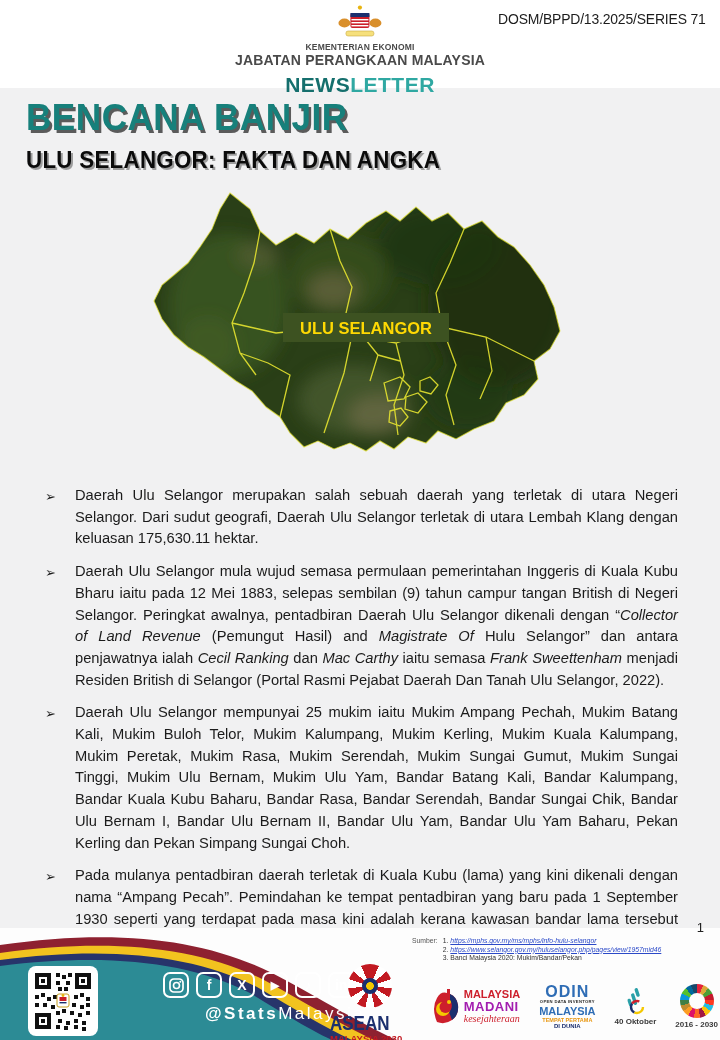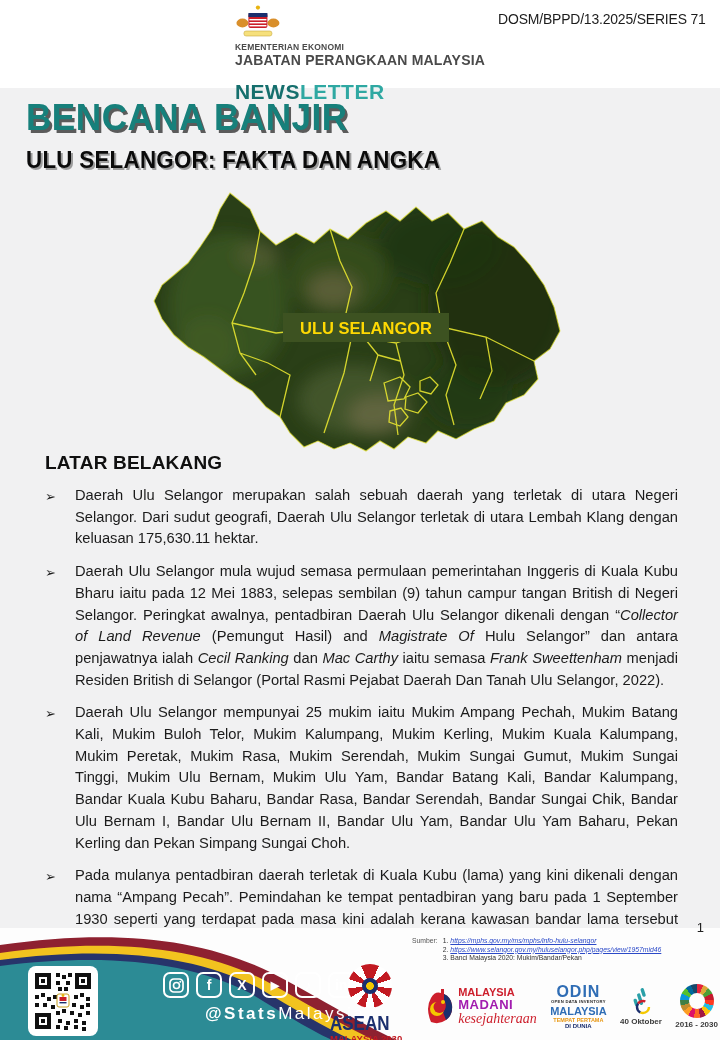--- a/index.html
+++ b/index.html
@@ -3,24 +3,24 @@
 <meta charset="utf-8">
 <style>
   * { margin:0; padding:0; box-sizing:border-box; }
   html,body { background:#d8d8d8; }
   .page { position:relative; width:720px; height:1040px; background:#f1f1f2; overflow:hidden;
           font-family:"Liberation Sans", sans-serif; margin:0 auto; }
 
   
   .header { position:absolute; top:0; left:0; right:0; height:88px; background:#ffffff; }
   .header-center { position:absolute; left:50%; top:4px; transform:translateX(-50%);
-                   display:flex; flex-direction:column; }
+                   display:flex; flex-direction:column; align-items:center; }
   .ministry-line1 { font-size:8.5px; font-weight:700; color:#4a4a4a; letter-spacing:.2px; margin-top:2px; }
   .ministry-line2 { font-size:14px; font-weight:700; color:#4a4a4a; letter-spacing:.2px; }
-  .newsletter { font-size:21px; font-weight:800; letter-spacing:.5px; line-height:1.05; margin-top:13px; }
+  .newsletter { font-size:21px; font-weight:800; letter-spacing:.5px; line-height:1.05; margin-top:6px; }
   .newsletter .p1 { color:#156f6d; }
   .newsletter .p2 { color:#2fa8a2; }
   .doc-number { position:absolute; top:10px; right:14px; font-size:15.5px; font-weight:500; color:#1c1c1c;
                 transform:scaleX(.9); transform-origin:right center; letter-spacing:-.2px; }
 
   
   .title-main { position:absolute; top:97px; left:26px; font-size:37px; font-weight:800; color:#17807b;
                 text-shadow:2.5px 2.5px 0 rgba(40,40,40,.75); transform:scaleX(.95); transform-origin:left;
                 letter-spacing:.5px; }
   .title-sub  { position:absolute; top:147px; left:26px; font-size:23px; font-weight:800; color:#0b0b0b;
@@ -76,21 +76,21 @@
      background:radial-gradient(circle, #f5c800 0 32%, #1b2f6e 36% 100%); }
   .asean-text { display:flex; flex-direction:column; line-height:1; }
   .asean-l1 { font-size:20px; font-weight:800; color:#1b2f6e; transform:scaleX(.85); transform-origin:left; }
   .asean-l2 { font-size:9.5px; font-weight:800; color:#c21a22; margin-top:1px; }
   .asean-l3 { font-size:3.9px; font-weight:700; color:#c21a22; letter-spacing:.2px; margin-top:1.5px; }
 
   .madani { flex-direction:row; gap:4px; }
   .madani-text { display:flex; flex-direction:column; line-height:1; }
   .madani-l1 { font-size:11px; font-weight:800; color:#cd1f2c; }
   .madani-l2 { font-size:13px; font-weight:800; color:#a21caf; letter-spacing:.5px; }
-  .madani-l3 { font-family:"Liberation Serif", serif; font-style:italic; font-size:14px; color:#cd1f2c;
+  .madani-l3 { font-family:"Liberation Serif", serif; font-style:italic; font-size:10px; color:#cd1f2c;
                margin-top:1px; }
 
   .odin { line-height:1.1; text-align:center; }
   .odin-l1 { font-size:16px; font-weight:800; color:#2f6db5; letter-spacing:1px; }
   .odin-l2 { font-size:4.2px; font-weight:700; color:#2a2a2a; letter-spacing:.3px; }
   .odin-l3 { font-size:11px; font-weight:800; color:#2f6db5; }
   .odin-l4 { font-size:5.5px; font-weight:800; color:#e8960f; }
   .odin-l5 { font-size:6px; font-weight:800; color:#1b2f6e; }
 
   .wsd-label, .sdg-label { font-size:8px; font-weight:700; color:#3a3a3a; margin-top:2px; }
@@ -169,21 +169,20 @@
         <path d="M246,198 l16,-6 l10,10 l-6,12 l-16,2 z M268,212 l12,-4 l9,9 l-9,11 l-13,-4 z M252,226 l11,-3 l7,9 l-8,9 l-11,-4 z M282,196 l10,-4 l8,8 l-7,9 l-11,-3 z"></path>
       </g>
     </g>
     <path d="M92,8 L112,24 L122,46 L138,60 L158,48 L176,58 L192,44 L210,54 L228,38 L248,26 L262,36 L278,22 L294,36 L310,28 L326,44 L344,36 L360,52 L376,62 L392,80 L406,100 L416,122 L422,146 L412,164 L396,176 L400,194 L386,210 L368,218 L356,236 L336,244 L318,254 L300,246 L288,258 L270,252 L256,264 L242,256 L228,266 L212,258 L196,264 L180,256 L166,262 L152,248 L142,232 L128,222 L114,206 L98,196 L82,184 L66,172 L50,162 L36,150 L24,134 L16,116 L24,100 L36,90 L50,78 L62,62 L74,44 L82,24 Z" fill="none" stroke="#e6e430" stroke-width="1.1" opacity=".7"></path>
     <g>
       <rect x="145" y="128" width="166" height="29" fill="#3d5221"></rect>
       <text x="228" y="148.5" text-anchor="middle" font-family="Liberation Sans, sans-serif" font-size="16.5" font-weight="bold" fill="#ffd903">ULU SELANGOR</text>
     </g>
   </svg>
 
-  <div class="section-heading">LATAR BELAKANG</div>
 
   <div class="bullets">
     <div class="bullet">
       <span class="marker">➢</span>
       <p class="btext"><span>Daerah Ulu Selangor merupakan salah sebuah daerah yang terletak di utara Negeri Selangor. Dari sudut geografi, Daerah Ulu Selangor terletak di utara Lembah Klang dengan keluasan 175,630.11 hektar.</span></p>
     </div>
     <div class="bullet">
       <span class="marker">➢</span>
       <p class="btext"><span>Daerah Ulu Selangor mula wujud semasa permulaan pemerintahan Inggeris di Kuala Kubu Bharu iaitu pada 12 Mei 1883, selepas sembilan (9) tahun campur tangan British di Negeri Selangor. Peringkat awalnya, pentadbiran Daerah Ulu Selangor dikenali dengan “</span><span class="it">Collector of Land Revenue</span><span> (Pemungut Hasil) and </span><span class="it">Magistrate Of</span><span> Hulu Selangor” dan antara penjawatnya ialah </span><span class="it">Cecil Ranking</span><span> dan </span><span class="it">Mac Carthy</span><span> iaitu semasa </span><span class="it">Frank Sweettenham</span><span> menjadi Residen British di Selangor (Portal Rasmi Pejabat Daerah Dan Tanah Ulu Selangor, 2022).</span></p>
     </div>

